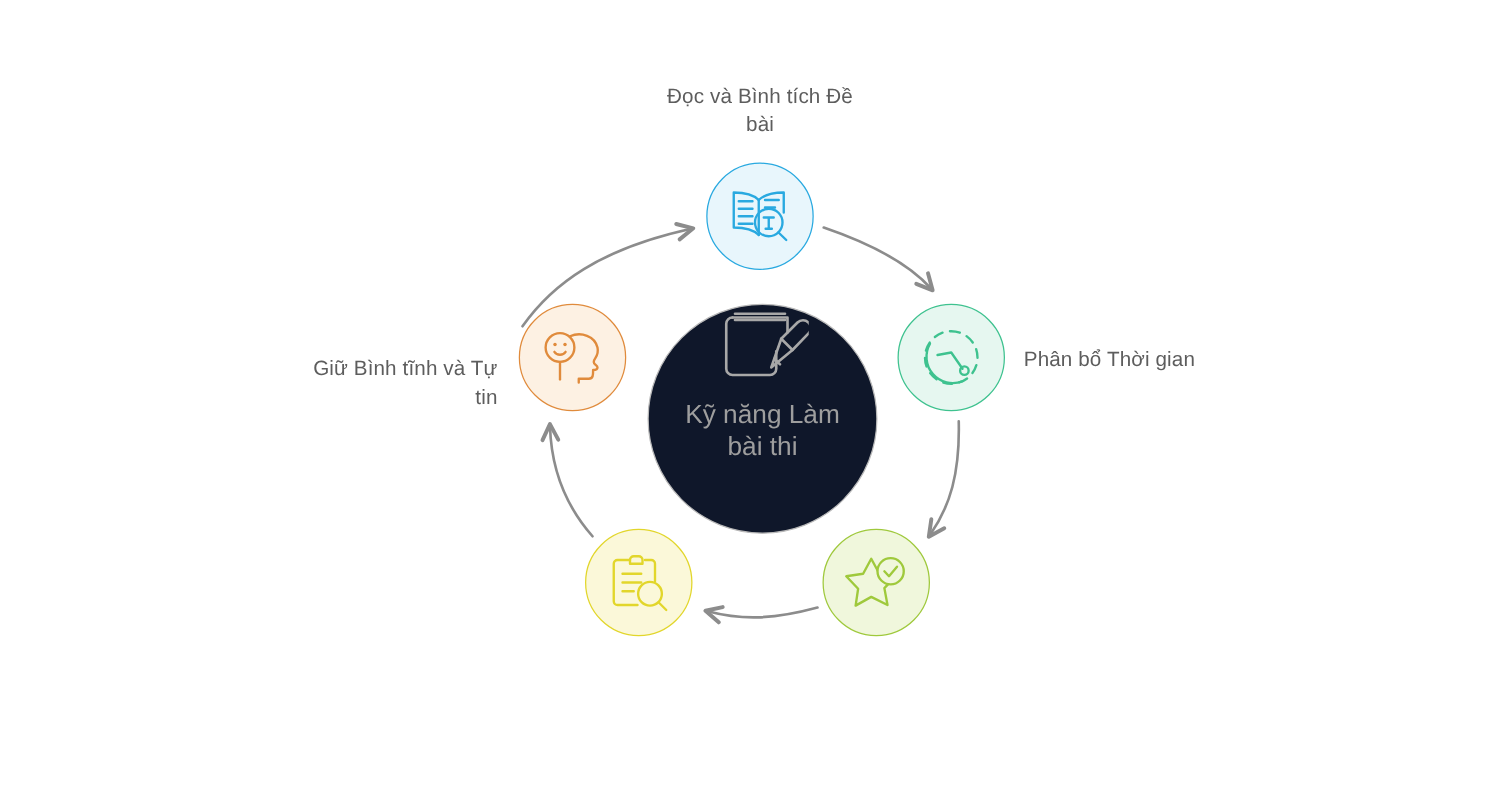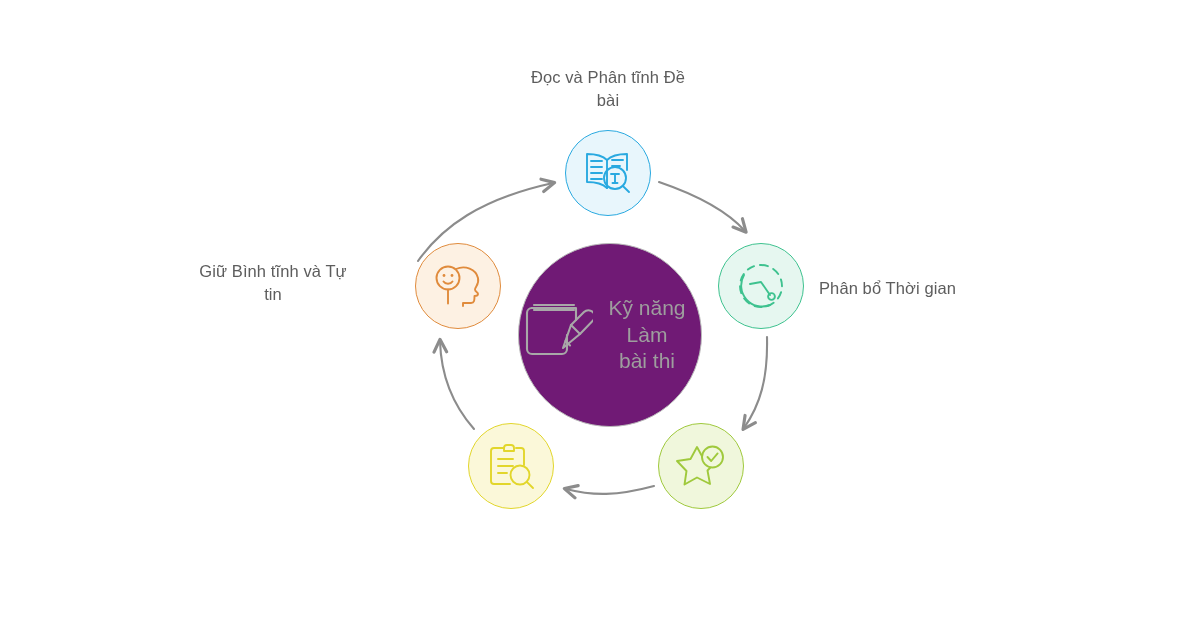--- a/index.html
+++ b/index.html
@@ -15,22 +15,22 @@
   .node{position:absolute;border-radius:50%;display:flex;align-items:center;justify-content:center;box-sizing:border-box;}
   .node svg{display:block;}
 
   .label{position:absolute;color:#5d5d5d;font-size:16.5px;line-height:1.42;letter-spacing:.1px;}
   .label.center-al{text-align:center;}
   .label.right-al{text-align:right;}
   .label.left-al{text-align:left;}
 
   .hub{
     position:absolute;left:518px;top:243px;width:184px;height:184px;
-    border-radius:50%;background:#701a75;border:1.6px solid #b9b9b9;
-    display:flex;align-items:center;justify-content:center;
+    border-radius:50%;background:#0f172a;border:1.6px solid #b9b9b9;
+    display:flex;flex-direction:column;align-items:center;justify-content:flex-start;
     box-sizing:border-box;
   }
   .hub-icon{margin-top:-4px;margin-bottom:4px;}
   .hub-text{
     color:#9e9e9e;font-size:21px;line-height:1.26;text-align:center;
     width:160px;
   }
 </style>
 </head>
 <body>
@@ -79,21 +79,21 @@
         <path d="M26,13 v28"></path>
         <path d="M10,14 h11 M10,20 h11 M10,26 h11 M10,32 h11"></path>
         <path d="M31,13 h11 M31,19 h8"></path>
         <circle cx="34" cy="31" r="11"></circle>
         <path d="M41.6,38.8 L48,45"></path>
         <path d="M30,27 h8 M34,27 v9 M31.5,36 h5"></path>
       </svg>
     </div>
   </div>
   <div class="label center-al" style="left:466px;top:66px;width:284px;">
-    <span>Đọc và Phân tĩnh Đề</span><br>
+    <span>Đọc và Bình tích Đề</span><br>
     <span>bài</span>
   </div>
 
   <div class="node" style="left:718px;top:243px;width:86px;height:86px;background:#e6f7f0;border:1.7px solid #3ec28f;">
     <div>
       <svg width="52" height="52" viewBox="0 0 52 52" fill="none" stroke="#3ec28f" stroke-width="1.9" stroke-linecap="round" stroke-linejoin="round">
         <path d="M26,5 a21,21 0 0 1 0,42 a21,21 0 0 1 0,-42" stroke-dasharray="7 6"></path>
         <path d="M9,15 a21,21 0 0 0 26,30"></path>
         <path d="M15,24 L26,22 L35,35"></path>
         <circle cx="36.5" cy="36.5" r="3.4"></circle>
@@ -132,18 +132,18 @@
       <svg width="52" height="50" viewBox="0 0 52 50" fill="none" stroke="#e08b3c" stroke-width="1.9" stroke-linecap="round" stroke-linejoin="round">
         <path d="M24,8 C33,4 44,8 46,17 C47.5,24 43,25.5 43,28.5 C43,31 46,31 46,33 C46,35 42.5,35 42.5,35 C42.5,39 42.5,42 39,42 L31,42 L31,45"></path>
         <circle cx="16" cy="17" r="11.5"></circle>
         <circle cx="12" cy="14.5" r="1.4" fill="#e08b3c" stroke="none"></circle>
         <circle cx="20" cy="14.5" r="1.4" fill="#e08b3c" stroke="none"></circle>
         <path d="M11.5,20.5 C13.5,23.5 18.5,23.5 20.5,20.5"></path>
         <path d="M16,28.5 v14"></path>
       </svg>
     </div>
   </div>
-  <div class="label right-al" style="left:148px;top:260px;width:250px;text-align:center;">
+  <div class="label right-al" style="left:148px;top:284px;width:250px;">
     <span>Giữ Bình tĩnh và Tự</span><br>
     <span>tin</span>
   </div>
 
 </div>
 
 </body></html>

